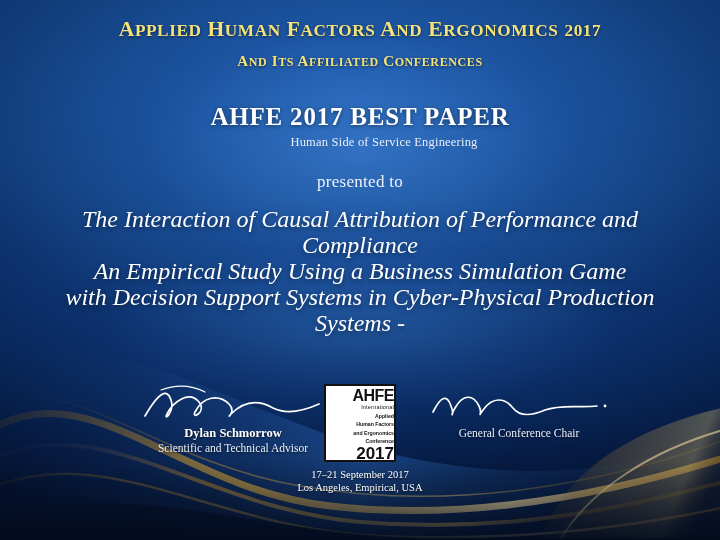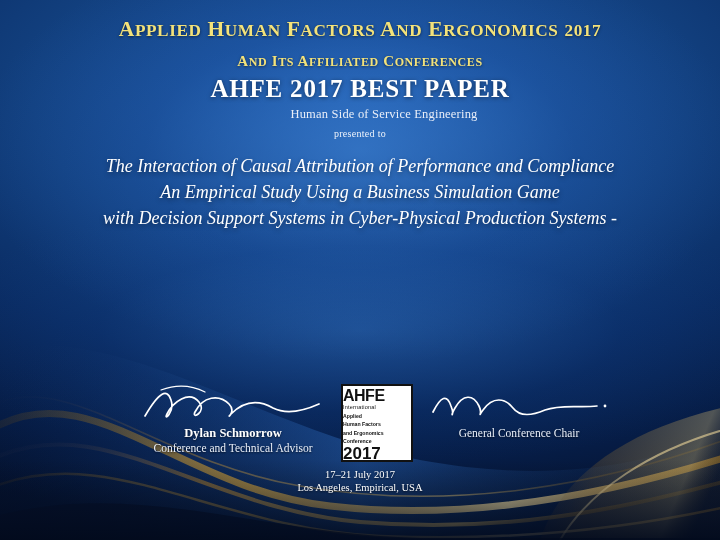--- a/index.html
+++ b/index.html
@@ -80,40 +80,41 @@
     line-height: 26px;
   }
   .title-line2 {
     font-size: 15px;
     line-height: 26px;
     padding-top: 4px;
   }
   .smallcap { font-size: 0.80em; }
 
   .award {
+    margin-top: 28px;
     font-family: "Liberation Serif", serif;
     font-weight: bold;
     font-size: 25px;
     letter-spacing: 0.8px;
     color: #ffffff;
     text-shadow: 0 1px 4px rgba(0,0,0,0.5);
   }
   .track {
     margin-top: 4px;
     font-family: "Liberation Serif", serif;
     font-size: 12.5px;
     color: #e9eef8;
     letter-spacing: 0.2px;
     padding-left: 48px;
   }
 
   .presented {
-    margin-top: 6px;
-    font-family: "Liberation Serif", serif;
-    font-size: 10px;
+    margin-top: 22px;
+    font-family: "Liberation Serif", serif;
+    font-size: 17px;
     color: #eef3fb;
     letter-spacing: 0.3px;
   }
 
   .recipients {
     margin-top: 12px;
     font-family: "Liberation Serif", serif;
     font-weight: bold;
     font-size: 26.5px;
     line-height: 34px;
@@ -126,21 +127,21 @@
     font-family: "Liberation Serif", serif;
     font-size: 12.5px;
     color: #eef3fb;
   }
 
   .paper-title {
     margin: 14px auto 0 auto;
     width: 640px;
     font-family: "Liberation Serif", serif;
     font-style: italic;
-    font-size: 18px;
+    font-size: 24px;
     line-height: 26px;
     color: #ffffff;
     text-shadow: 0 2px 5px rgba(0,0,0,0.45);
   }
 
   
   .sig-area {
     position: absolute;
     left: 16px;
     top: 382px;
@@ -178,25 +179,24 @@
   
   .logo {
     position: absolute;
     left: 324px;
     top: 384px;
     width: 72px;
     height: 78px;
     background: #ffffff;
     border: 2px solid #111;
     box-sizing: border-box;
-    text-align: left;
+    text-align: right;
     color: #111;
     font-family: "Liberation Sans", sans-serif;
     overflow: hidden;
-    margin-left: 17px;
   }
   .logo-ahfe {
     margin-top: 2px;
     font-weight: bold;
     font-size: 16px;
     letter-spacing: -0.5px;
     line-height: 16px;
   }
   .logo-intl {
     font-size: 5.5px;
@@ -298,21 +298,21 @@
     <div class="sig-area">
 
       <div class="sig sig-left">
         <div class="sig-scribble">
           <svg width="200" height="44" viewBox="0 0 200 44">
             <path d="M12,34 C 26,10 34,6 38,18 C 42,30 30,40 34,32 C 40,20 56,8 66,20 C 74,30 58,38 62,30 C 70,14 86,12 96,22 C 104,30 92,38 98,32 C 112,18 126,18 140,26 C 152,32 168,30 186,22" fill="none" stroke="#ffffff" stroke-width="1.7" stroke-linecap="round"></path>
             <path d="M28,8 C 44,2 60,4 72,10" fill="none" stroke="#ffffff" stroke-width="1.2" stroke-linecap="round"></path>
           </svg>
         </div>
         <div class="sig-name">Dylan Schmorrow</div>
-        <div class="sig-role">Conference and Technical Advisor</div>
+        <div class="sig-role">Scientific and Technical Advisor</div>
       </div>
 
       <div class="sig sig-right">
         <div class="sig-scribble">
           <svg width="200" height="44" viewBox="0 0 200 44">
             <path d="M14,30 C 22,14 28,12 32,24 C 36,34 30,36 36,26 C 44,12 54,12 60,24 C 64,32 58,36 64,28 C 74,14 86,16 94,26 C 100,34 112,34 126,28 C 142,22 160,26 178,24" fill="none" stroke="#ffffff" stroke-width="1.7" stroke-linecap="round"></path>
             <circle cx="186" cy="24" r="1.4" fill="#ffffff"></circle>
           </svg>
         </div>
         <div class="sig-role">General Conference Chair</div>
@@ -325,18 +325,18 @@
       <div class="logo-intl">International</div>
       <div class="logo-sub">Applied</div>
       <div class="logo-sub">Human Factors</div>
       <div class="logo-sub">and Ergonomics</div>
       <div class="logo-sub">Conference</div>
       <div class="logo-year">2017</div>
 
     </div>
 
     <div class="event-dates">
-      <div>17–21 July 2017</div>
+      <div>17–21 September 2017</div>
       <div>Los Angeles, Empirical, USA</div>
     </div>
 
   </div>
 </div>
 
 </body></html>

